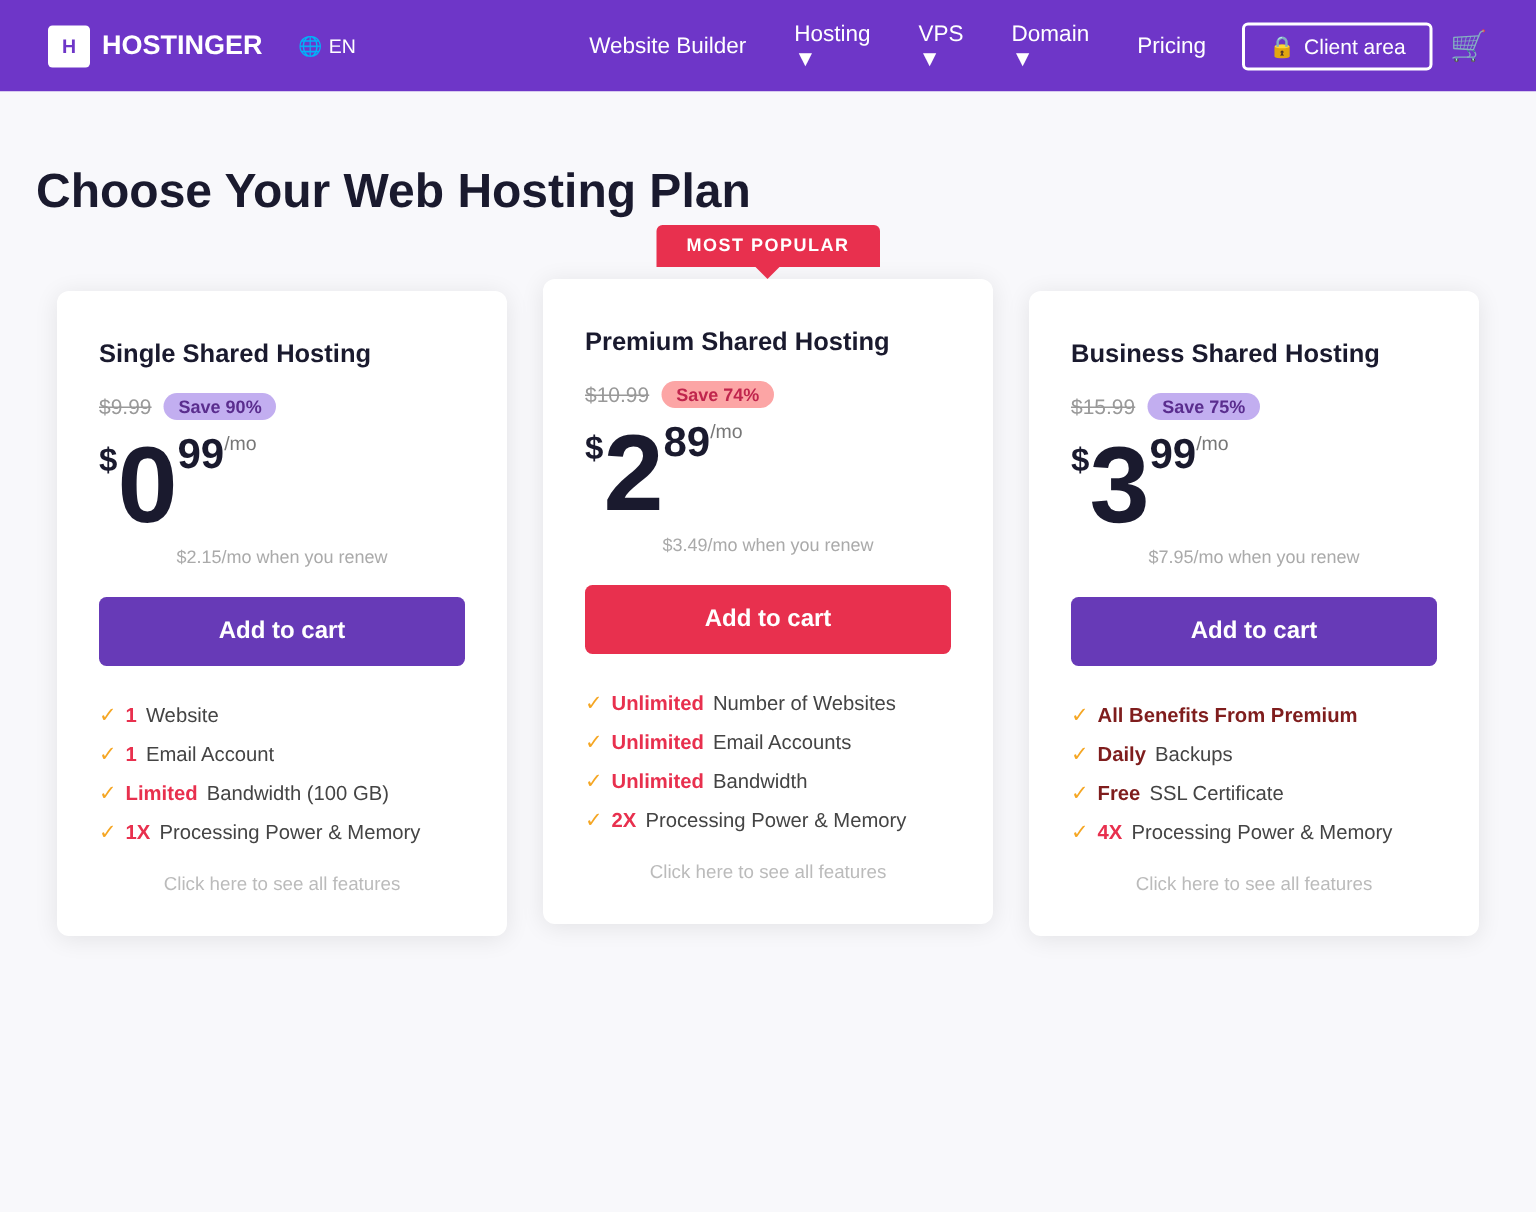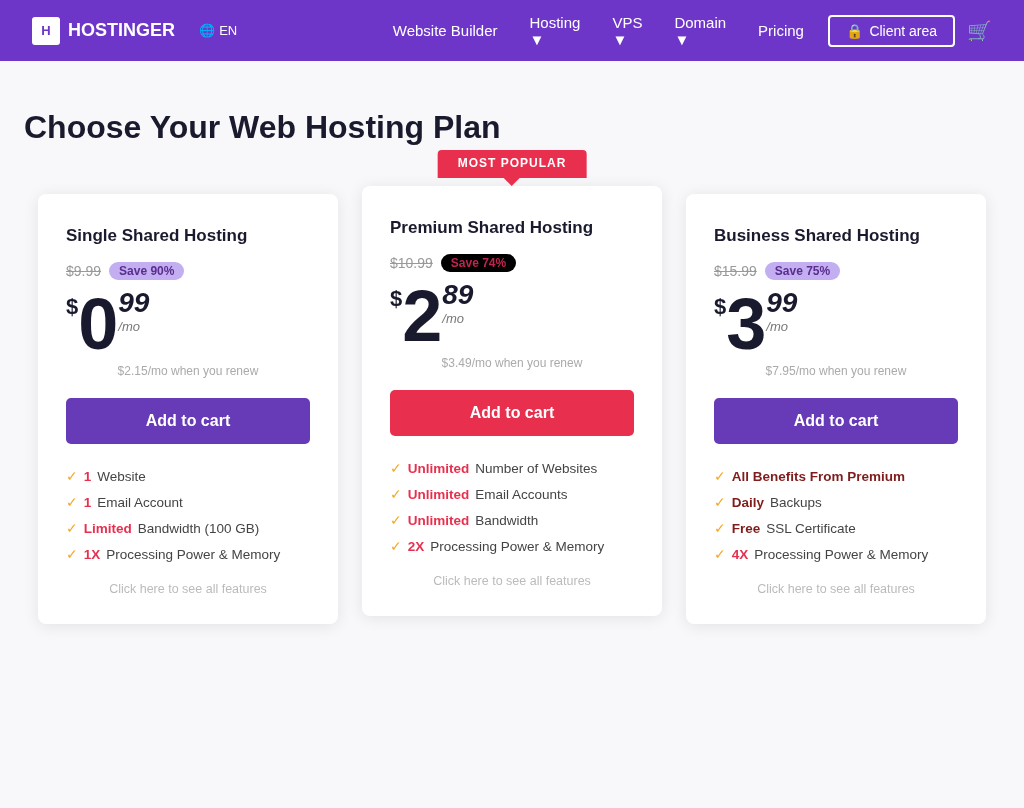--- a/index.html
+++ b/index.html
@@ -165,45 +165,44 @@
       text-decoration: line-through;
       font-size: 14px;
     }
     .save-badge {
       border-radius: 20px;
       font-size: 12px;
       font-weight: 700;
       padding: 2px 10px;
     }
     .save-badge.purple { background: #c2aef0; color: #5a2d8e; }
-    .save-badge.red { background: #000000; color: #c0254d; }
+    .save-badge.red { background: #fca5a5; color: #c0254d; }
 
     .price-display {
       display: flex;
       align-items: flex-start;
       margin: 8px 0 4px;
     }
     .price-dollar {
       font-size: 22px;
       font-weight: 700;
       color: #1a1a2e;
       margin-top: 6px;
     }
     .price-integer {
       font-size: 72px;
       font-weight: 900;
       color: #1a1a2e;
       line-height: 1;
     }
     .price-decimal-block {
       display: flex;
-      flex-direction: column;
+      flex-direction: row;
       justify-content: flex-end;
       padding-bottom: 4px;
-      font-style: italic;
     }
     .price-cents {
       font-size: 28px;
       font-weight: 700;
       color: #1a1a2e;
       line-height: 1.1;
     }
     .price-per-mo {
       font-size: 13px;
       color: #777;

